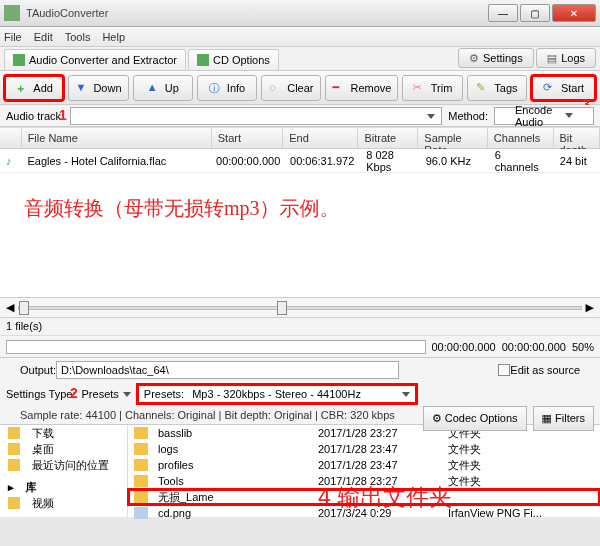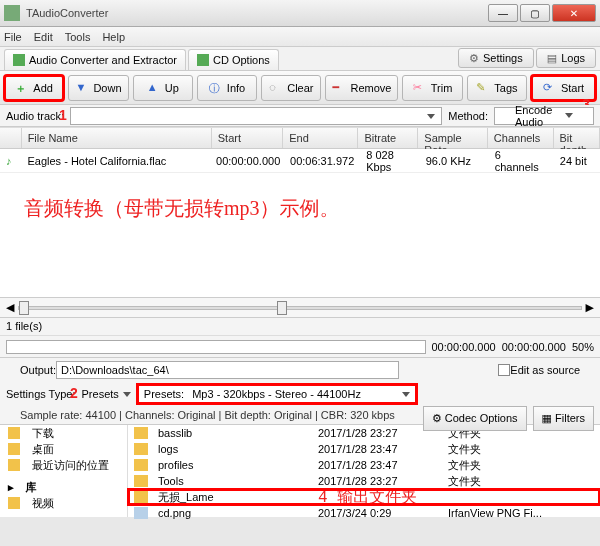--- a/index.html
+++ b/index.html
@@ -70,21 +70,21 @@
 
 .explorer { height: 92px; display: flex; background: #fff; }
 .navpane { width: 128px; border-right: 1px solid #ddd; }
 .navitem { display: flex; align-items: center; gap: 12px; padding: 1px 8px; height: 16px; }
 .navitem .ficon { width: 12px; height: 12px; background: #f2c24a; }
 .filepane { flex: 1; }
 .fitem { display: flex; align-items: center; height: 16px; padding: 0 6px; gap: 10px; }
 .fitem .ficon { width: 14px; height: 12px; background: #f2c24a; }
 .fitem .fname { width: 150px; }
 .fitem .fdate { width: 120px; }
-.overlay4 { color: #e22; font-size: 16px; font-family: Liberation Mono, monospace; }
+.overlay4 { color: #e22; font-size: 23px; font-family: Liberation Sans, sans-serif; }
 .redmark { position: absolute; color: #e22; font-weight: bold; font-size: 14px; }
 
 .ic-plus{color:#3a3;font-weight:bold}.ic-down{color:#36c}.ic-up{color:#36c}.ic-info{color:#36c}.ic-clear{color:#666}.ic-remove{color:#c33}.ic-trim{color:#f79}.ic-tags{color:#aa3}.ic-start{color:#36c}
 .ic-gear{color:#666}.ic-log{color:#666}
 </style>
 </head>
 <body>
 
 <div class="titlebar">
   <div class="appicon"></div>

